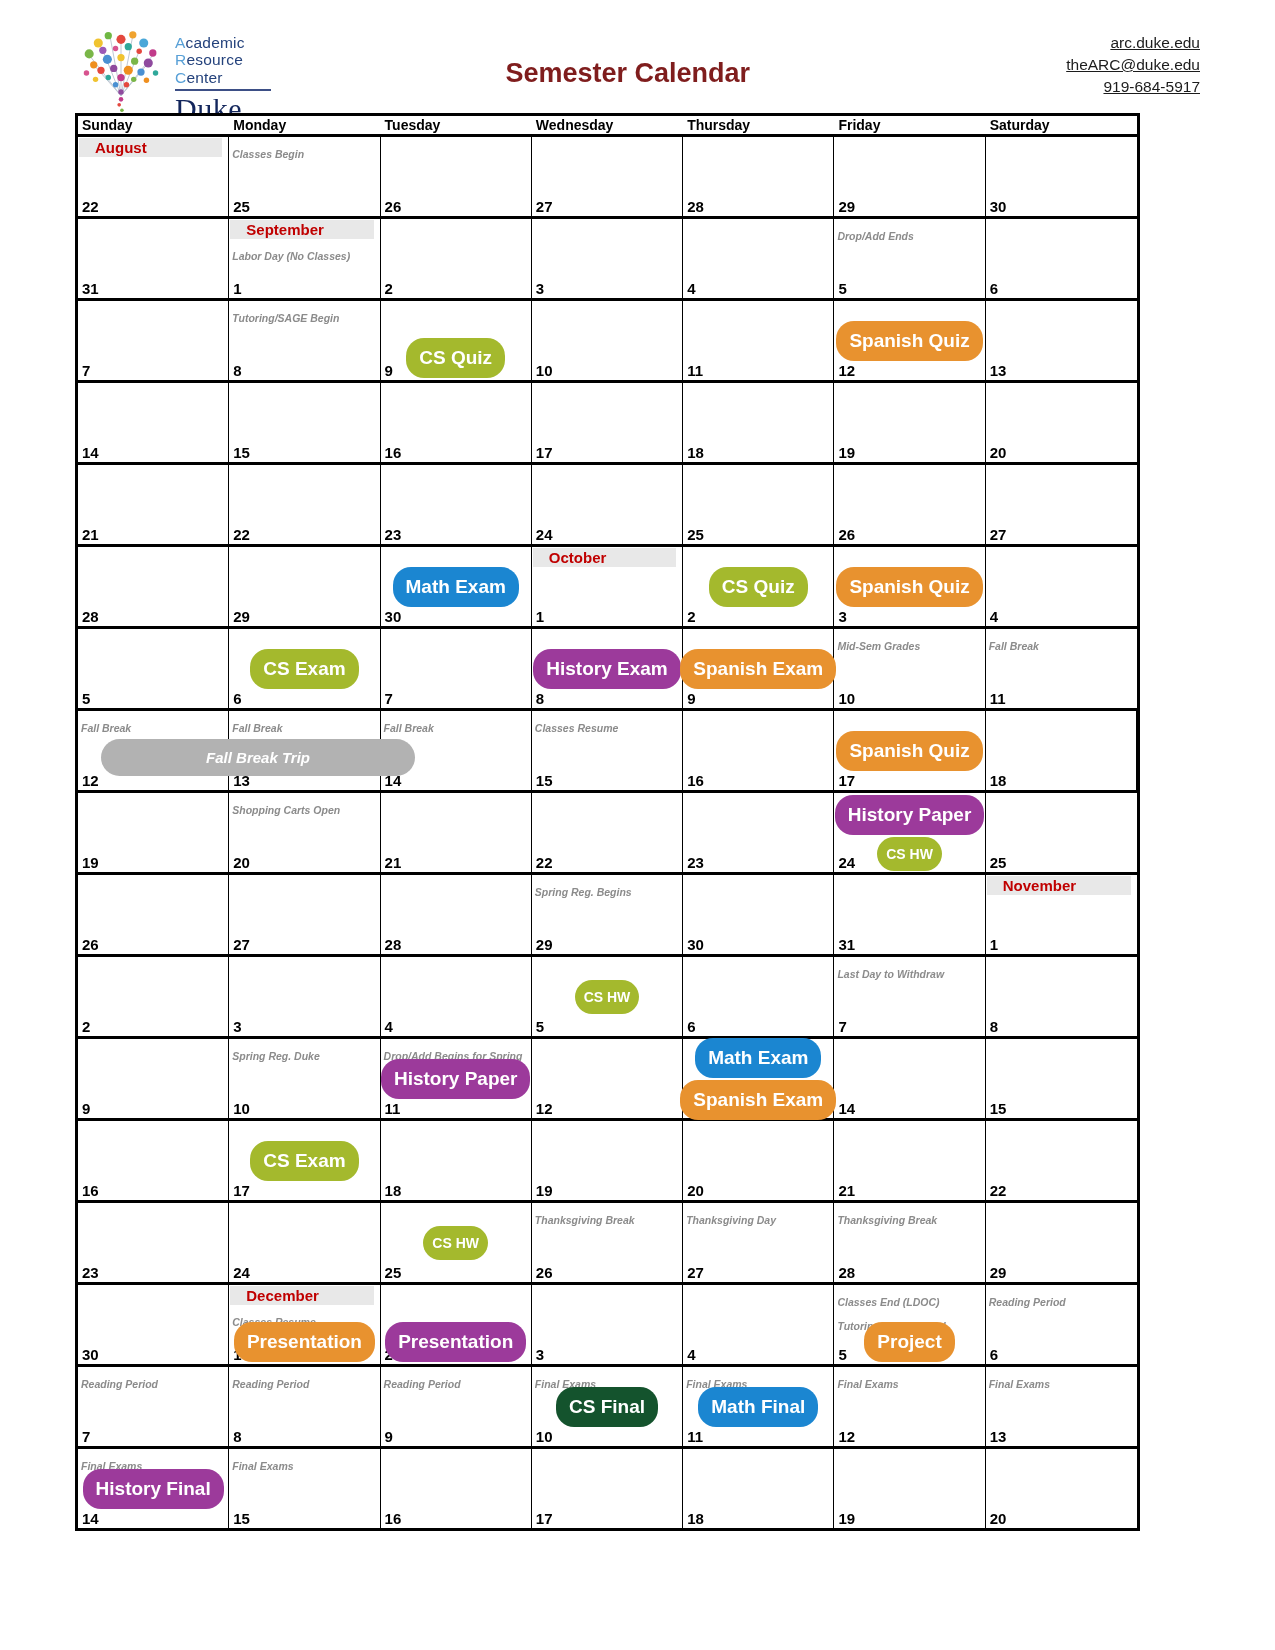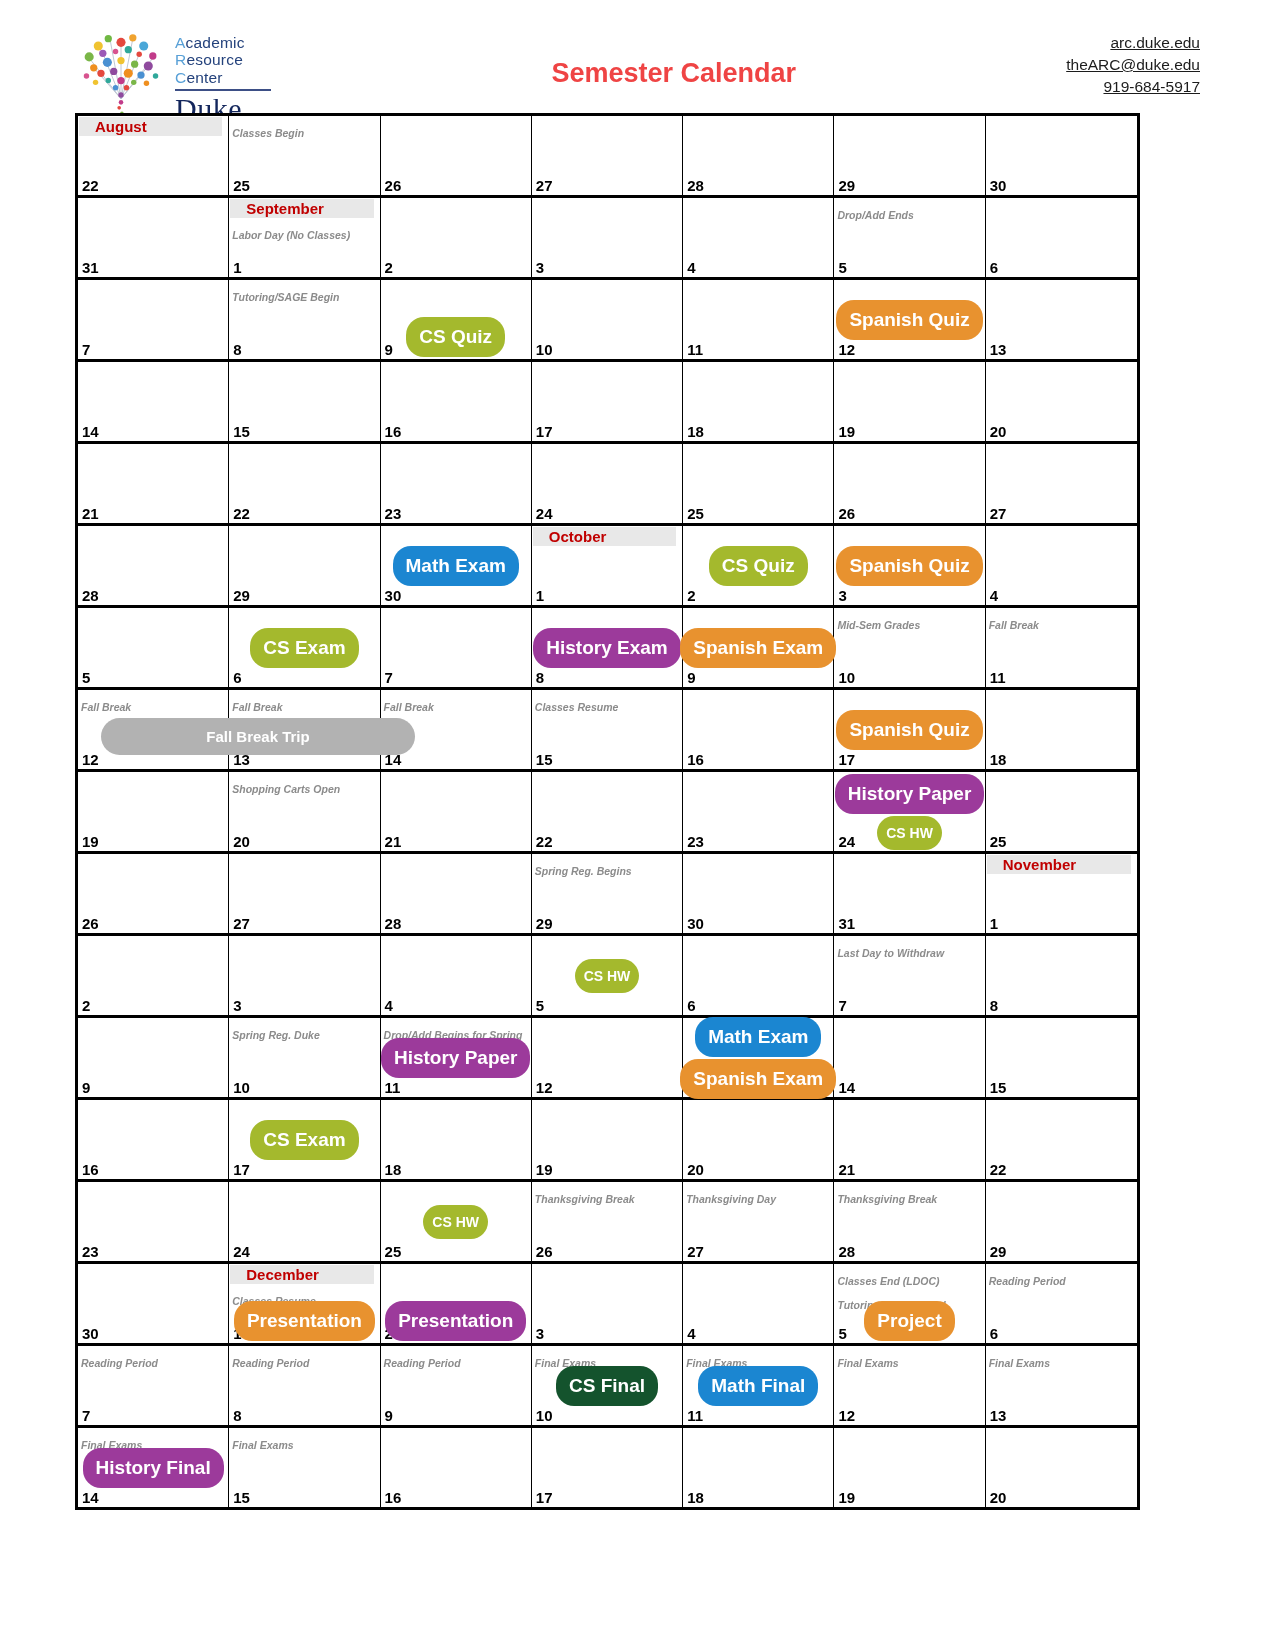--- a/index.html
+++ b/index.html
@@ -3,28 +3,28 @@
 <meta charset="utf-8">
 <style>
   * { margin:0; padding:0; box-sizing:border-box; }
   html,body { background:#fff; }
   .page {
     position:relative; width:1275px; height:1650px; margin:0 auto; background:#fff;
     font-family:"Liberation Sans","DejaVu Sans",sans-serif; color:#111;
   }
   
   .hdr { position:relative; height:93px; margin:20px 75px 0 75px; }
-  .logo { position:absolute; left:0; top:0; display:flex; align-items:flex-end; gap:8px; }
+  .logo { position:absolute; left:0; top:0; display:flex; align-items:center; gap:8px; }
   .logo svg { display:block; }
   .logo-text { padding-top:14px; }
   .arc-line { font-size:15.5px; font-weight:400; color:#24427c; line-height:1.12; letter-spacing:.2px; }
   .arc-line::first-letter { color:#58a0d7; }
   .logo-rule { height:1.5px; background:#3d4f86; width:96px; margin:3px 0 1px; }
   .duke { font-family:"Liberation Serif","DejaVu Serif",serif; font-size:30px; color:#13265c; letter-spacing:.5px; }
-  .title { position:absolute; left:50%; top:38px; transform:translateX(-54%); font-size:27px; font-weight:700; color:#ef4444; white-space:nowrap;margin-left:46px; }
+  .title { position:absolute; left:50%; top:38px; transform:translateX(-54%); font-size:27px; font-weight:700; color:#7f1d1d; white-space:nowrap; }
   .contact { position:absolute; right:0; top:12px; text-align:right; font-size:15.5px; color:#1c1c1c; line-height:1.42;text-decoration:underline; }
   
   .cal { position:relative; margin:0 75px; width:1065px; border:3px solid #000; background:#fff; }
   .cal-head { display:grid; grid-template-columns:repeat(7,1fr); height:21px; border-bottom:3px solid #000; }
   .hcell { font-size:14px; font-weight:700; padding:1px 0 0 4px; color:#000; }
   .cal-row { position:relative; display:grid; grid-template-columns:repeat(7,1fr); height:82px; border-bottom:3px solid #000; }
   .cal-row:last-child { border-bottom:none; height:79px; }
   .cell { position:relative; border-right:1px solid #000; overflow:visible; }
   .cell:last-child { border-right:none; }
   .month { height:19px; line-height:19px; margin:1px 6px 0 1px; background:#e8e8e8; color:#c00000; font-size:15px; font-weight:700; padding-left:16px; }
@@ -105,20 +105,29 @@
     <div class="title">Semester Calendar</div>
 
     <div class="contact">
       <div>arc.duke.edu</div>
       <div>theARC@duke.edu</div>
       <div>919-684-5917</div>
     </div>
   </div>
 
   <div class="cal" id="calendar">
+      <div class="cal-head">
+        <div class="hcell">Sunday</div>
+        <div class="hcell">Monday</div>
+        <div class="hcell">Tuesday</div>
+        <div class="hcell">Wednesday</div>
+        <div class="hcell">Thursday</div>
+        <div class="hcell">Friday</div>
+        <div class="hcell">Saturday</div>
+      </div>
       <div class="cal-row">
         <div class="cell">
           <div class="month">August</div>
           <div class="date">22</div>
         </div>
         <div class="cell">
           <div class="note">Classes Begin</div>
           <div class="date">25</div>
         </div>
         <div class="cell">
@@ -328,21 +337,21 @@
         </div>
         <div class="cell">
           <div class="events">
             <div class="pill" style="background: rgb(232, 146, 47);">Spanish Quiz</div>
           </div>
           <div class="date">17</div>
         </div>
         <div class="cell">
           <div class="date">18</div>
         </div>
-        <div class="row-overlay" style="background: rgb(178, 178, 178);">Fall Break Trip</div>
+        <div class="row-overlay" style="background: rgb(178, 178, 178); font-style: italic;">Fall Break Trip</div>
       </div>
       <div class="cal-row">
         <div class="cell">
           <div class="date">19</div>
         </div>
         <div class="cell">
           <div class="note">Shopping Carts Open</div>
           <div class="date">20</div>
         </div>
         <div class="cell">

